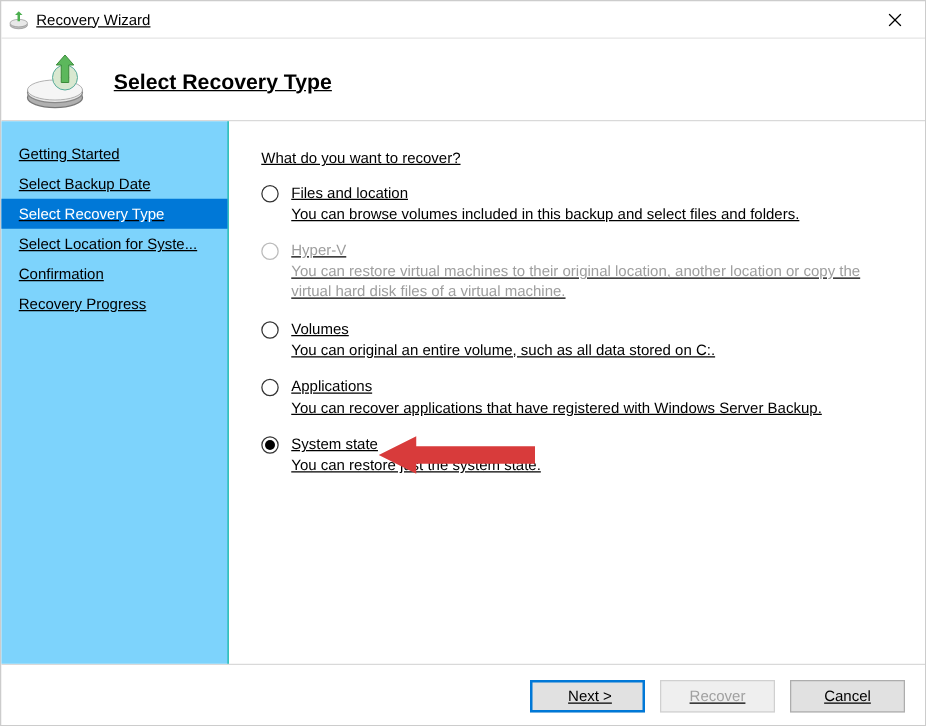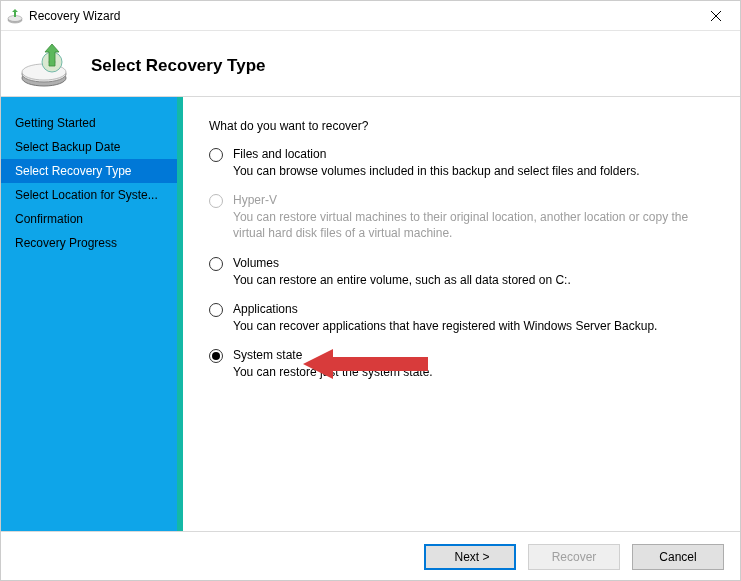--- a/index.html
+++ b/index.html
@@ -46,22 +46,22 @@
   font-size: 17px;
   font-weight: bold;
   color: #000;
 }
 .body {
   display: flex;
   height: 434px;
 }
 .sidebar {
   width: 182px;
-  background: #0ea5e9;
-  border-right: 6px solid #14b8a6;
+  background: #7dd3fc;
+  border-right: 1px solid #14b8a6;
   padding-top: 14px;
 }
 .sidebar .step {
   padding: 5px 10px 5px 14px;
   font-size: 12px;
   color: #000;
   cursor: pointer;
   white-space: nowrap;
   overflow: hidden;
   text-overflow: ellipsis;
@@ -138,21 +138,21 @@
   background: #efefef;
   cursor: default;
   text-align: center;
 }
 .arrow-annot {
   position: absolute;
   left: 485px;
   top: 448px;
   pointer-events: none;
 }
-.wrap { position: relative; width: 741px; height: 581px; }
+.wrap { position: relative; width: 741px; height: 581px; text-decoration: underline; }
 </style>
 </head>
 <body>
 <div class="wrap">
 
 <div class="titlebar">
   <span class="icon-slot">
     <svg width="16" height="16" viewBox="0 0 16 16">
       <ellipse cx="8" cy="12" rx="7" ry="3" fill="#c0c0c0" stroke="#888" stroke-width="0.5"></ellipse>
       <ellipse cx="8" cy="10.5" rx="7" ry="3" fill="#e8e8e8" stroke="#888" stroke-width="0.5"></ellipse>
@@ -208,21 +208,21 @@
       <div class="opt-text">
         <div class="opt-label">Hyper-V</div>
         <div class="opt-desc">You can restore virtual machines to their original location, another location or copy the virtual hard disk files of a virtual machine.</div>
       </div>
     </div>
 
     <div class="option">
       <div class="radio"></div>
       <div class="opt-text">
         <div class="opt-label">Volumes</div>
-        <div class="opt-desc">You can restore an entire volume, such as all data stored on C:.</div>
+        <div class="opt-desc">You can original an entire volume, such as all data stored on C:.</div>
       </div>
     </div>
 
     <div class="option">
       <div class="radio"></div>
       <div class="opt-text">
         <div class="opt-label">Applications</div>
         <div class="opt-desc">You can recover applications that have registered with Windows Server Backup.</div>
       </div>
     </div>

